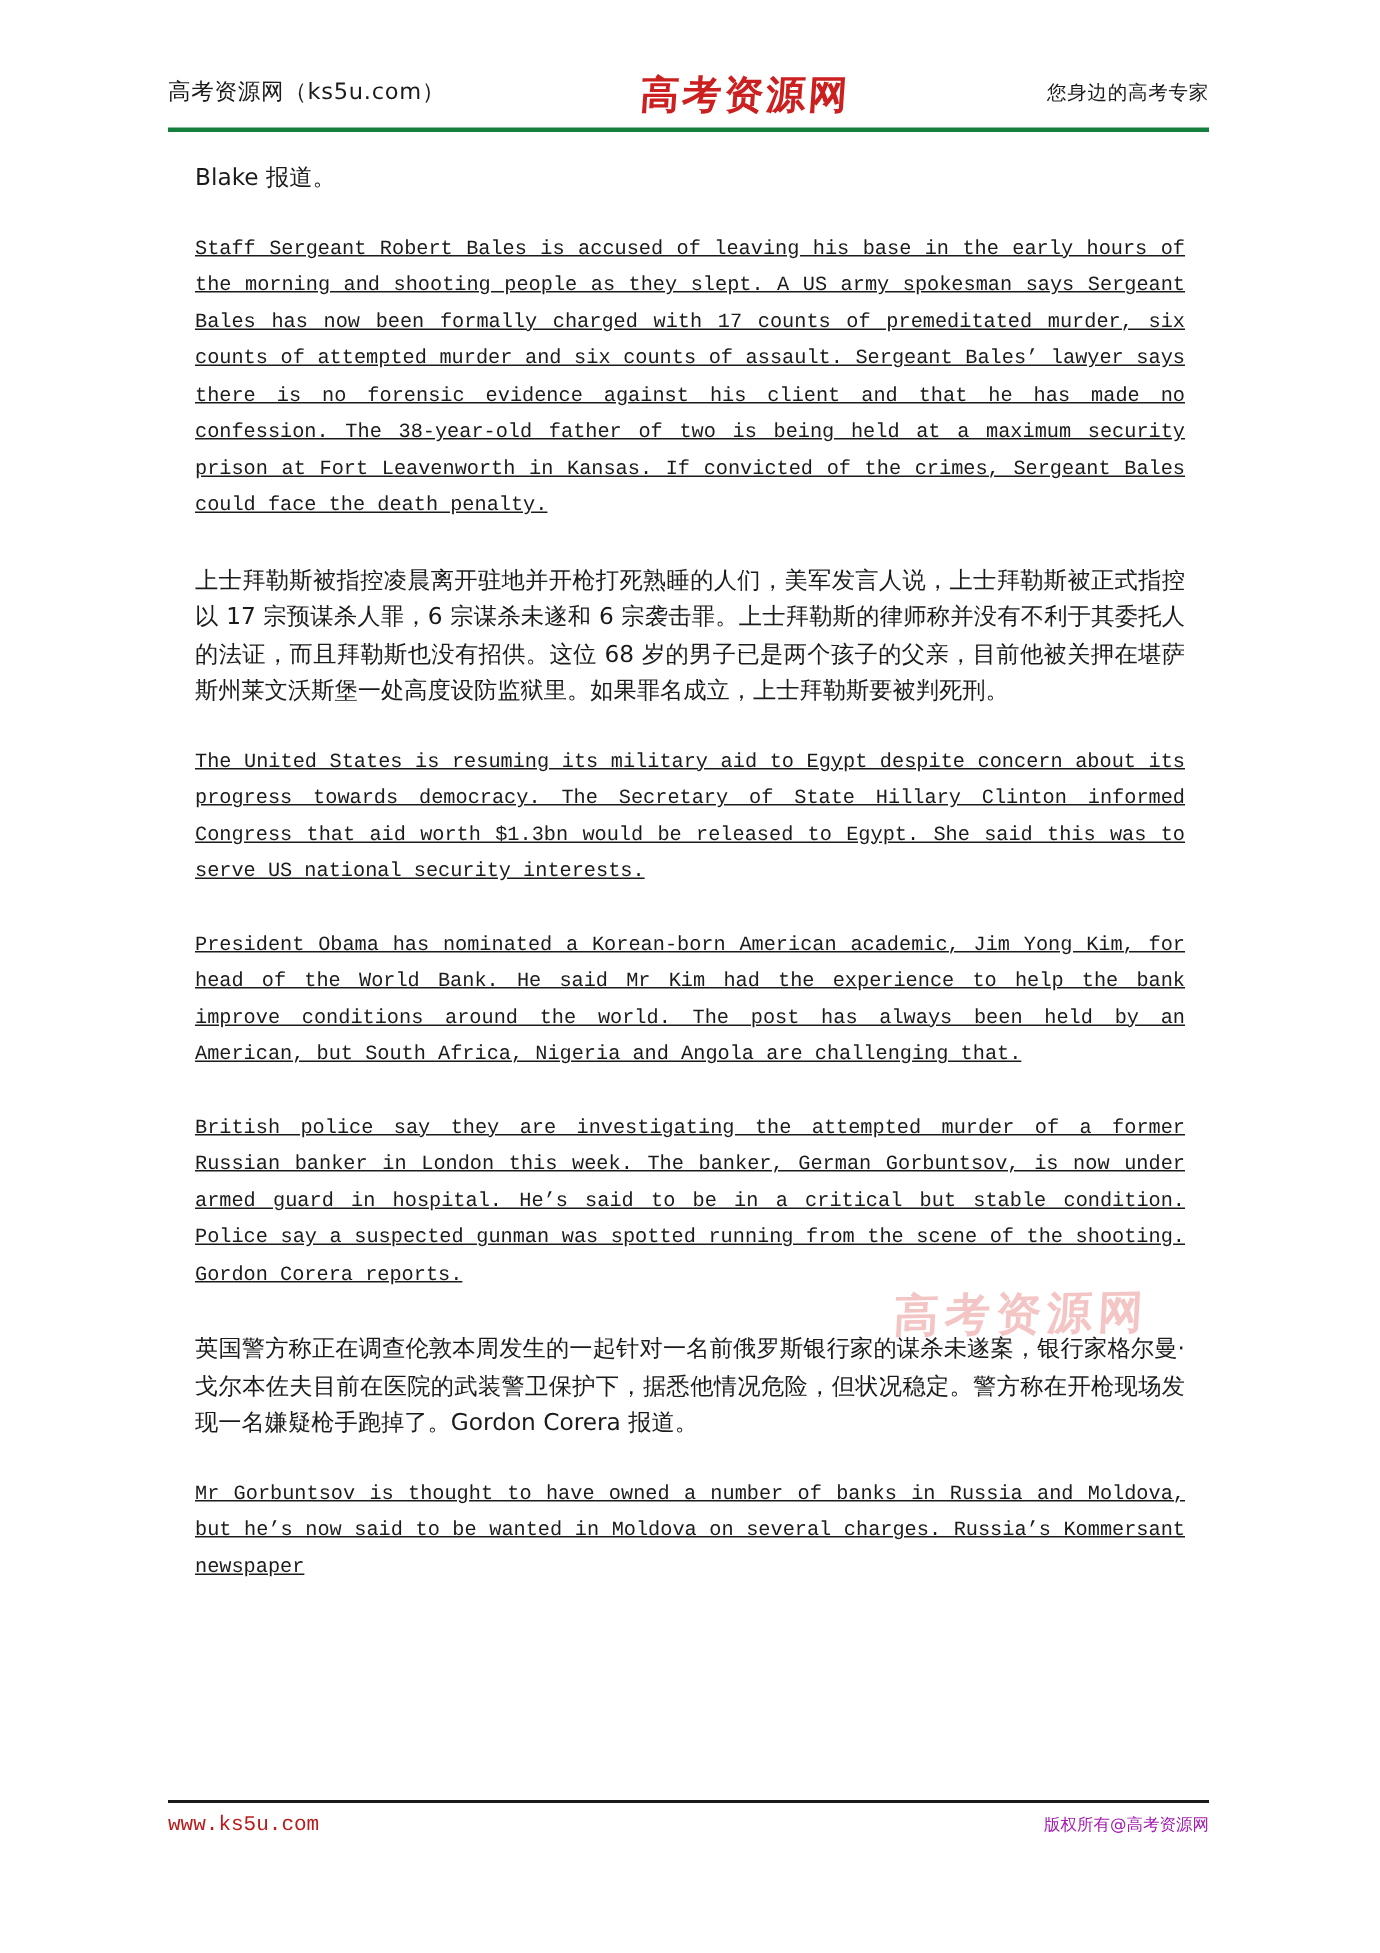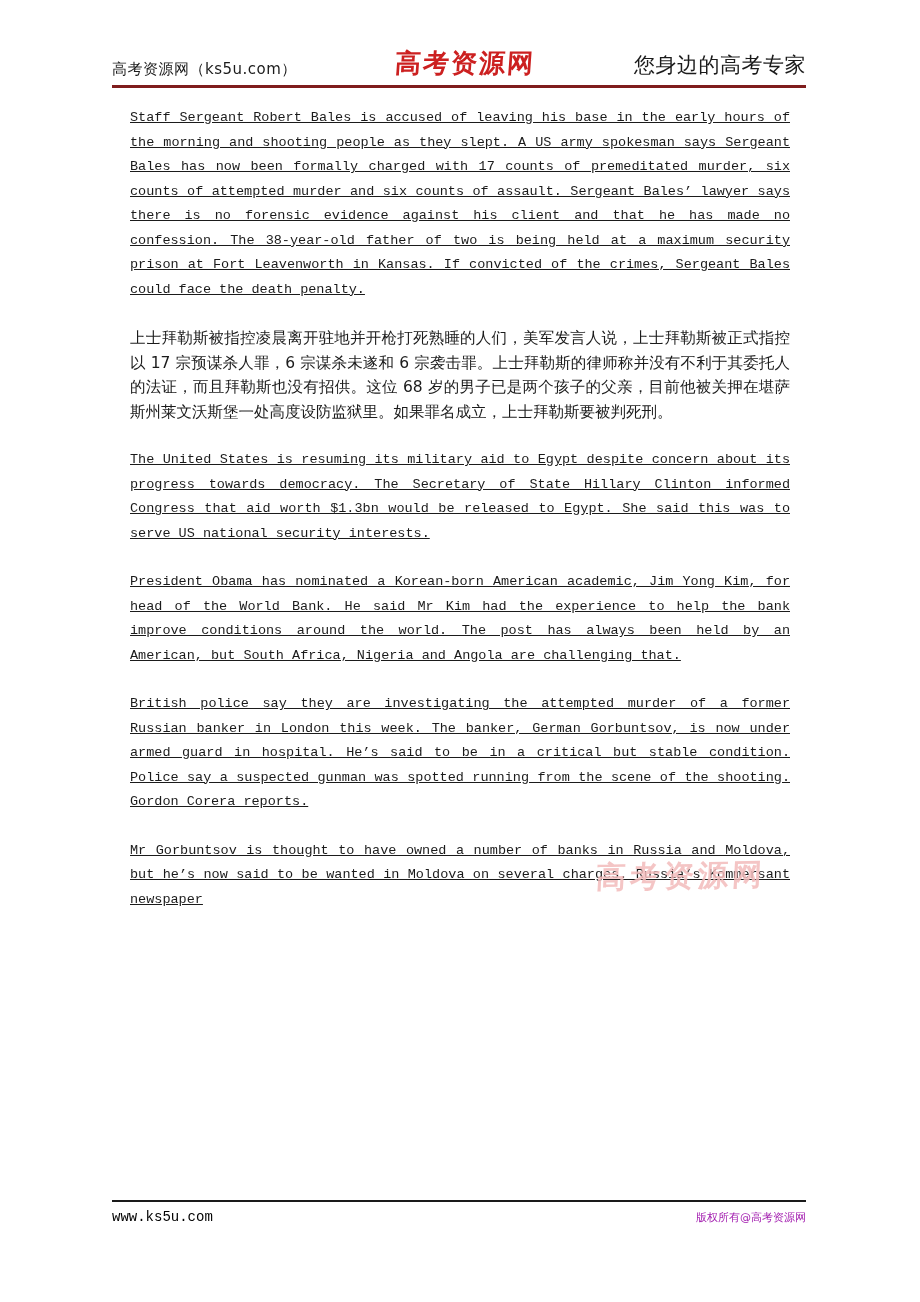--- a/index.html
+++ b/index.html
@@ -13,45 +13,45 @@
     color: #1b1b1b;
     font-family: "Liberation Serif", "DejaVu Serif", serif;
   }
 
   
   .header {
     position: absolute;
     left: 112px;
     right: 114px;
     top: 44px;
-    border-bottom: 3px solid #7f1d1d;
+    border-bottom: 3px solid #15803d;
     padding-bottom: 6px;
     display: flex;
     justify-content: space-between;
-    align-items: flex-end;
+    align-items: center;
   }
   .header .site-name {
     font-size: 15px;
     font-family: "DejaVu Sans", "Liberation Sans", sans-serif;
     letter-spacing: 0.5px;
     white-space: nowrap;
   }
   .header .logo {
     font-size: 26px;
     font-weight: bold;
     color: #cc2020;
     font-family: "DejaVu Serif", "Liberation Serif", serif;
     letter-spacing: 2px;
     transform: skewX(-4deg);
     position: relative;
     top: 2px;
     white-space: nowrap;
   }
   .header .tagline {
-    font-size: 21px;
+    font-size: 13px;
     font-family: "DejaVu Sans", "Liberation Sans", sans-serif;
     letter-spacing: 0.5px;
     white-space: nowrap;
   }
 
   
   .content {
     position: absolute;
     left: 130px;
     width: 660px;
@@ -98,46 +98,48 @@
     top: 1200px;
     border-top: 2px solid #1a1a1a;
     padding-top: 7px;
     display: flex;
     justify-content: space-between;
     align-items: baseline;
   }
   .footer .site-url {
     font-family: "Liberation Mono", "DejaVu Sans Mono", monospace;
     font-size: 14px;
-    color: #000000;
+    color: #b91c1c;
     text-decoration: none;
   }
   .footer .copyright {
     font-family: "DejaVu Sans", "Liberation Sans", sans-serif;
     font-size: 11px;
     color: #a21caf;
   }
 </style>
 </head>
 <body>
 
 <div class="page">
 
   <div class="header">
     <span class="site-name">高考资源网（ks5u.com）</span>
     <span class="logo">高考资源网</span>
     <span class="tagline">您身边的高考专家</span>
   </div>
 
   <div class="content">
+    <p class="zh">Blake 报道。</p>
     <p class="en">Staff Sergeant Robert Bales is accused of leaving his base in the early hours of the morning and shooting people as they slept. A US army spokesman says Sergeant Bales has now been formally charged with 17 counts of premeditated murder, six counts of attempted murder and six counts of assault. Sergeant Bales’ lawyer says there is no forensic evidence against his client and that he has made no confession. The 38-year-old father of two is being held at a maximum security prison at Fort Leavenworth in Kansas. If convicted of the crimes, Sergeant Bales could face the death penalty.</p>
     <p class="zh">上士拜勒斯被指控凌晨离开驻地并开枪打死熟睡的人们，美军发言人说，上士拜勒斯被正式指控以 17 宗预谋杀人罪，6 宗谋杀未遂和 6 宗袭击罪。上士拜勒斯的律师称并没有不利于其委托人的法证，而且拜勒斯也没有招供。这位 68 岁的男子已是两个孩子的父亲，目前他被关押在堪萨斯州莱文沃斯堡一处高度设防监狱里。如果罪名成立，上士拜勒斯要被判死刑。</p>
     <p class="en">The United States is resuming its military aid to Egypt despite concern about its progress towards democracy. The Secretary of State Hillary Clinton informed Congress that aid worth $1.3bn would be released to Egypt. She said this was to serve US national security interests.</p>
     <p class="en">President Obama has nominated a Korean-born American academic, Jim Yong Kim, for head of the World Bank. He said Mr Kim had the experience to help the bank improve conditions around the world. The post has always been held by an American, but South Africa, Nigeria and Angola are challenging that.</p>
     <p class="en">British police say they are investigating the attempted murder of a former Russian banker in London this week. The banker, German Gorbuntsov, is now under armed guard in hospital. He’s said to be in a critical but stable condition. Police say a suspected gunman was spotted running from the scene of the shooting. Gordon Corera reports.</p>
+    <p class="zh">英国警方称正在调查伦敦本周发生的一起针对一名前俄罗斯银行家的谋杀未遂案，银行家格尔曼·戈尔本佐夫目前在医院的武装警卫保护下，据悉他情况危险，但状况稳定。警方称在开枪现场发现一名嫌疑枪手跑掉了。Gordon Corera 报道。</p>
     <p class="en">Mr Gorbuntsov is thought to have owned a number of banks in Russia and Moldova, but he’s now said to be wanted in Moldova on several charges. Russia’s Kommersant newspaper</p>
   </div>
 
   <div class="watermark">高考资源网</div>
 
   <div class="footer">
     <a class="site-url" href="#">www.ks5u.com</a>
     <span class="copyright">版权所有@高考资源网</span>
   </div>
 

